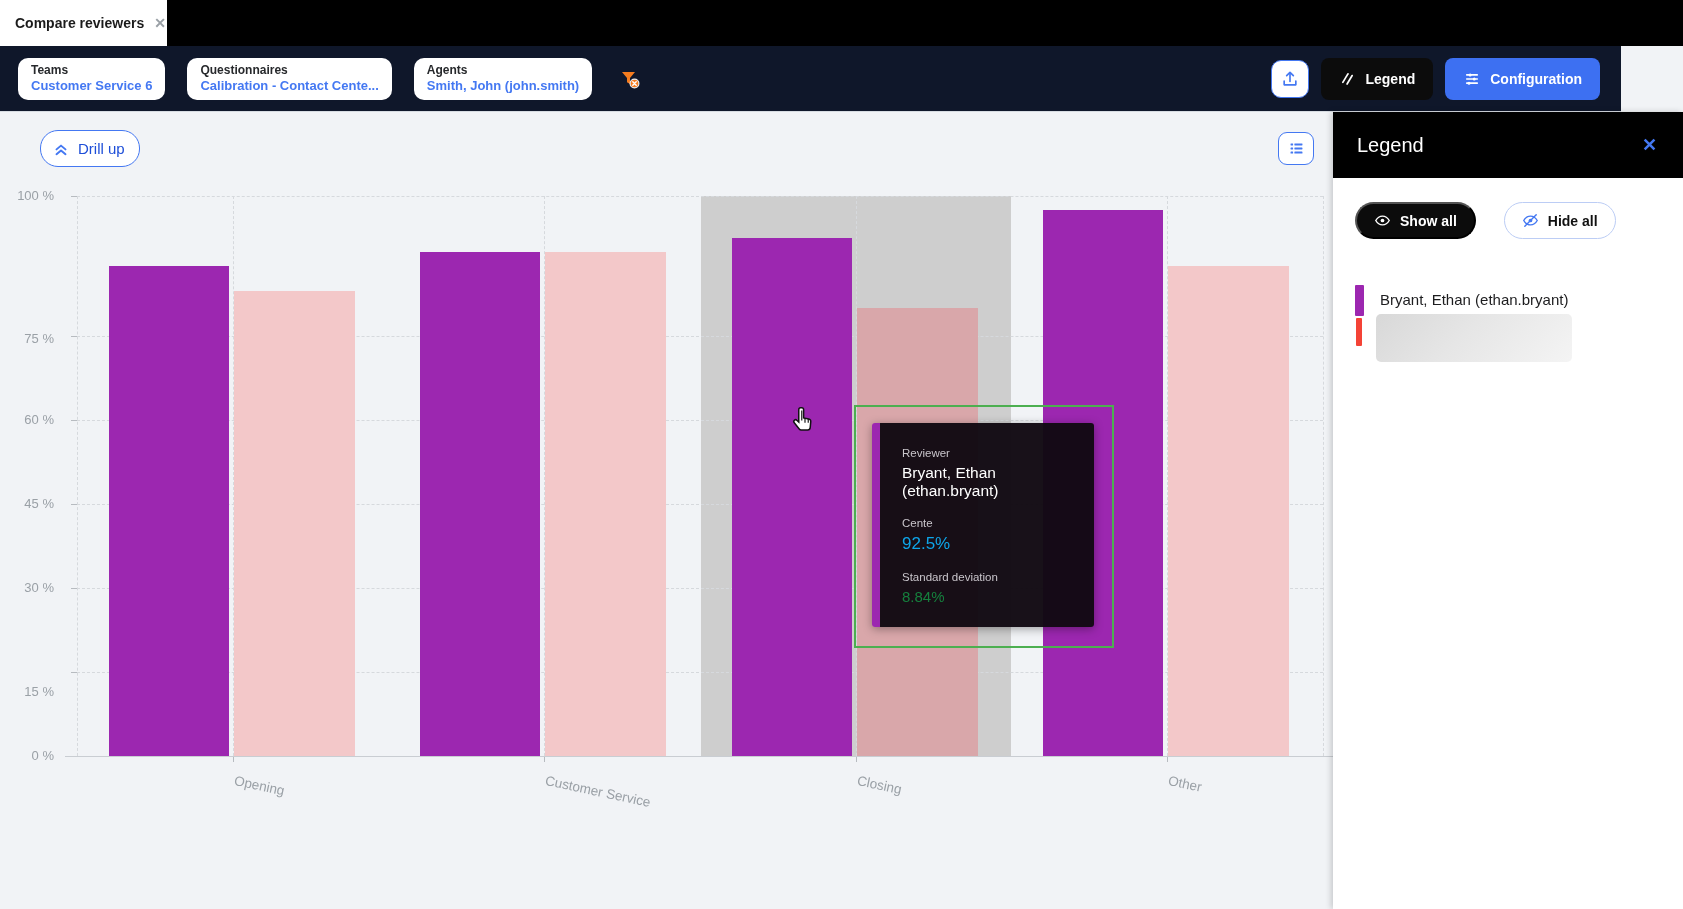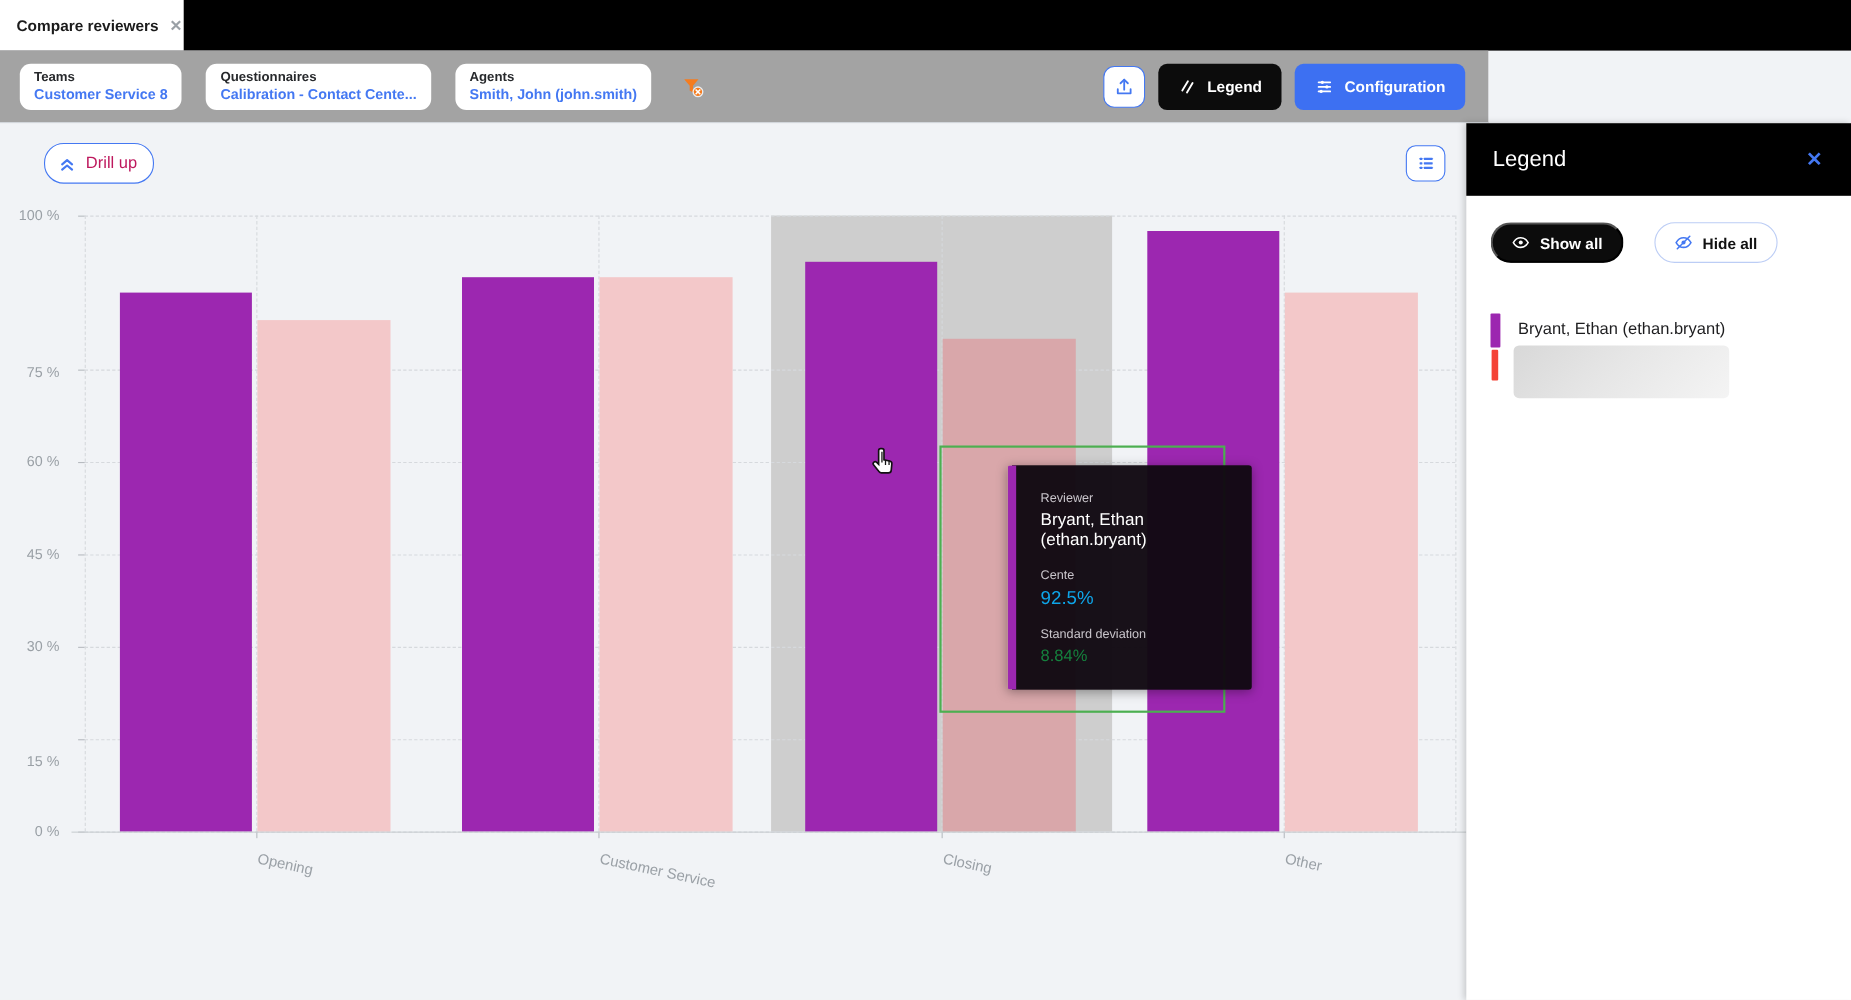--- a/index.html
+++ b/index.html
@@ -8,40 +8,40 @@
   #stage { position:relative; width:1683px; height:909px; }
 
   
   .topbar { position:absolute; left:0; top:0; width:1683px; height:46px; background:#000; }
   .tab { position:absolute; left:0; top:0; width:167px; height:46px; background:#fff;
          display:flex; align-items:center; padding:0 12px 0 15px; gap:10px; }
   .tab-title { font-size:14px; font-weight:bold; color:#1b1b1b; white-space:nowrap; }
   .tab-close { color:#9aa0a6; font-size:14px; font-weight:bold; cursor:pointer; margin-left:auto; }
 
   
-  .toolbar { position:absolute; left:0; top:46px; width:1353px; height:66px; background:#a3a3a3;
+  .toolbar { position:absolute; left:0; top:46px; width:1621px; height:66px; background:#0f172a;
              border-bottom:1px solid #d7dce2; display:flex; align-items:center; padding:0 21px 0 18px; }
   .chips { display:flex; align-items:center; gap:22px; }
   .chip { background:#fff; border-radius:10px; padding:5px 13px 6px 13px; min-width:118px; }
   .chip-label { font-size:12px; color:#27292c; font-weight:bold; line-height:15px; }
   .chip-value { font-size:13px; color:#4478f2; font-weight:bold; line-height:16px; white-space:nowrap; }
   .filter-clear { margin-left:26px; width:24px; height:24px; position:relative; cursor:pointer; }
   .toolbar-right { margin-left:auto; display:flex; align-items:center; gap:12px; }
   .icon-btn { width:38px; height:38px; background:#fff; border:1.5px solid #4478f2; border-radius:10px;
               display:flex; align-items:center; justify-content:center; cursor:pointer; }
   .btn { height:42px; border-radius:8px; display:flex; align-items:center; gap:9px;
          padding:0 18px; font-size:14px; font-weight:bold; cursor:pointer; border:none; }
   .btn-dark { background:#0c0c0c; color:#fff; }
   .btn-blue { background:#3d70f2; color:#fff; }
 
   
   #main { position:absolute; left:0; top:112px; width:1333px; height:797px; background:#f1f3f6; }
   .drillup { position:absolute; left:40px; top:18px; height:37px; background:#fff;
              border:1.5px solid #4478f2; border-radius:18px; display:flex; align-items:center;
-             gap:8px; padding:0 14px 0 11px; font-size:15px; color:#be185d; cursor:pointer; }
+             gap:8px; padding:0 14px 0 11px; font-size:15px; color:#1d4ed8; cursor:pointer; }
   .listbtn { position:absolute; left:1278px; top:20px; width:36px; height:33px; background:#fff;
              border:1.5px solid #4478f2; border-radius:9px; display:flex; align-items:center;
              justify-content:center; cursor:pointer; }
 
   #plot { position:absolute; left:0; top:0; width:1333px; height:797px; }
   .gridline-h { position:absolute; height:0; border-top:1px dashed #d6d9dd; left:77px; width:1246px; }
   .gridline-v { position:absolute; width:0; border-left:1px dashed #d6d9dd; top:84px; height:560px; }
   .ytick-label { position:absolute; left:0; width:54px; text-align:right; font-size:13px;
                  color:#9aa0a6; height:16px; line-height:16px; }
   .ytick-mark { position:absolute; width:6px; height:1px; background:#b7bbc0; left:71px; }
@@ -93,21 +93,21 @@
     <div class="tab">
       <span class="tab-title">Compare reviewers</span>
       <span class="tab-close">✕</span>
     </div>
   </div>
 
   <div class="toolbar">
     <div class="chips">
       <div class="chip">
         <div class="chip-label">Teams</div>
-        <div class="chip-value">Customer Service 8</div>
+        <div class="chip-value">Customer Service 6</div>
       </div>
       <div class="chip">
         <div class="chip-label">Questionnaires</div>
         <div class="chip-value">Calibration - Contact Cente...</div>
       </div>
       <div class="chip">
         <div class="chip-label">Agents</div>
         <div class="chip-value">Smith, John (john.smith)</div>
       </div>
     </div>
@@ -210,21 +210,21 @@
           <rect x="7.5" y="4" width="9.5" height="2.4" rx="0.5"></rect>
         <rect x="3" y="8.8" width="3" height="2.4" rx="0.5"></rect>
           <rect x="7.5" y="8.8" width="9.5" height="2.4" rx="0.5"></rect>
         <rect x="3" y="13.6" width="3" height="2.4" rx="0.5"></rect>
           <rect x="7.5" y="13.6" width="9.5" height="2.4" rx="0.5"></rect>
       </svg>
     </div>
 
     <div class="greenbox" style="z-index: 5;"></div>
 
-    <div class="tooltip" style="z-index: 5; margin-left: 44px;">
+    <div class="tooltip" style="z-index: 5;">
       <div class="tt-label">Reviewer</div>
       <div class="tt-name">Bryant, Ethan (ethan.bryant)</div>
       <div class="tt-label">Cente</div>
       <div class="tt-score">92.5%</div>
       <div class="tt-label">Standard deviation</div>
       <div class="tt-sd">8.84%</div>
     </div>
 
     <div class="cursor" style="z-index: 5;">
       <svg width="28" height="30" viewBox="0 0 24 26">

